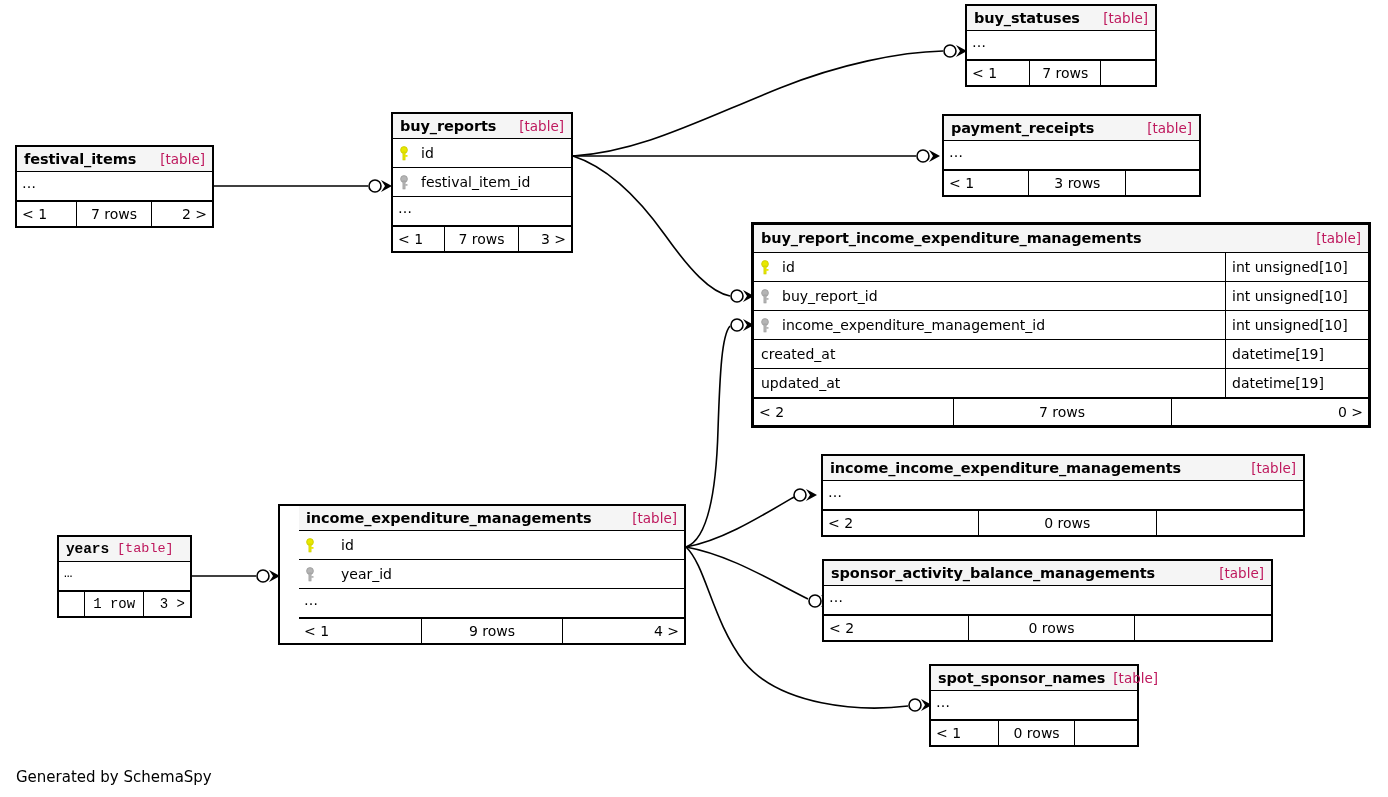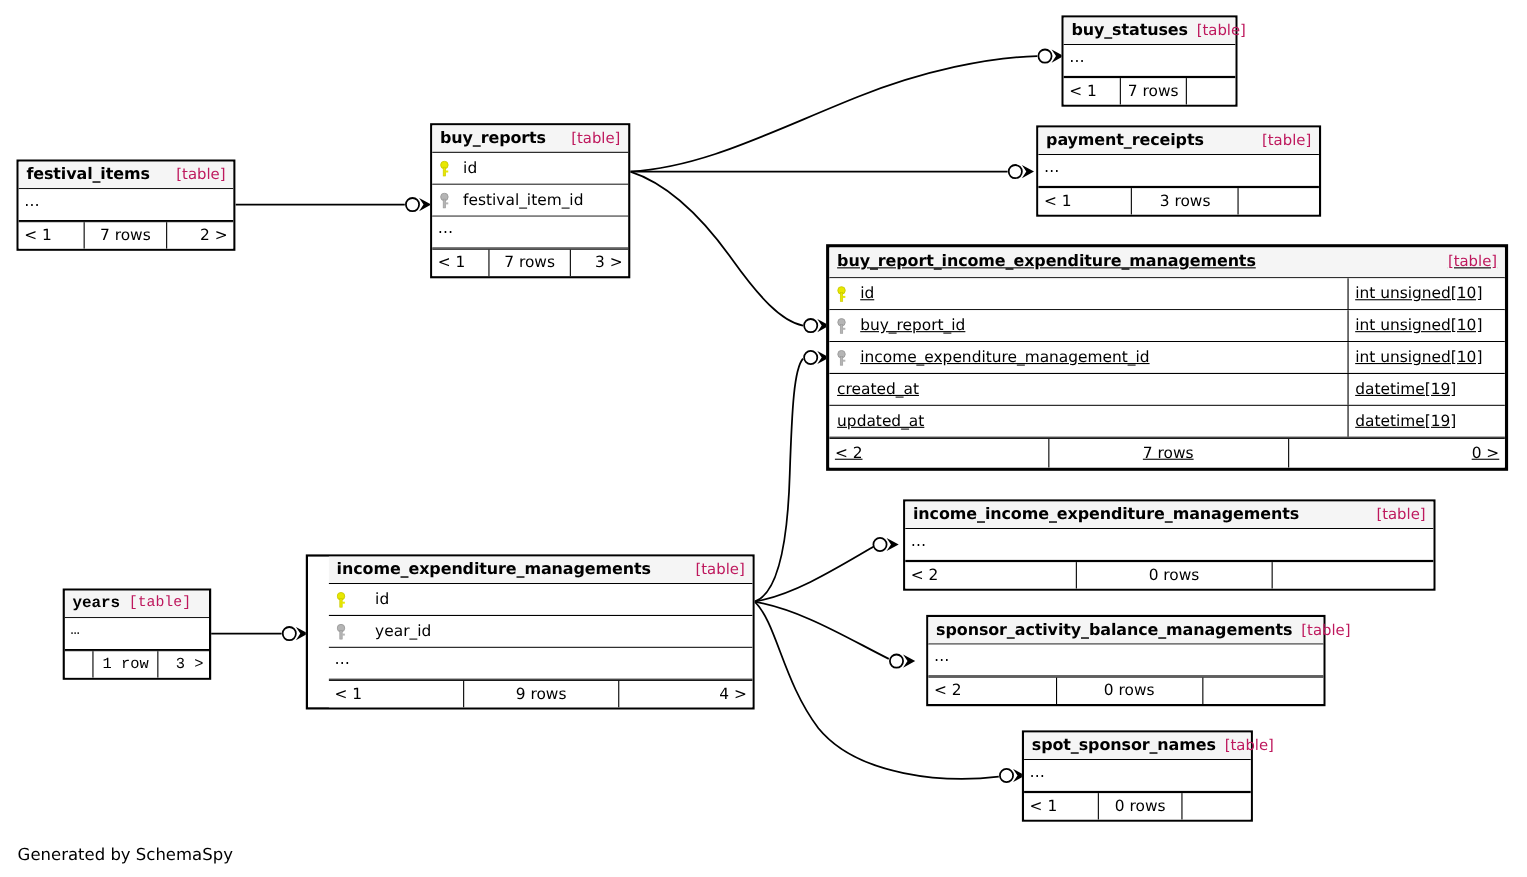--- a/index.html
+++ b/index.html
@@ -211,21 +211,21 @@
       <path class="edge-arrow" d="M921,699 L932,705 L921,711 L925,705 Z"></path>
     </g>
 
     <g>
       <path class="edge-path" d="M172,576 L256,576"></path>
       <circle class="edge-dot" cx="263" cy="576" r="6"></circle>
       <path class="edge-arrow" d="M269,570 L280,576 L269,582 L273,576 Z"></path>
     </g>
   </svg>
 
-  <div class="tbl compact" style="left:965px; top:14px; width:160px;">
+  <div class="tbl compact" style="left:965px; top:4px; width:192px;">
     <div class="tbl-header">
       <span class="tbl-name">buy_statuses</span>
       <span class="tbl-tag">[table]</span>
     </div>
     <div class="row ellipsis">…</div>
     <div class="tbl-footer">
       <div class="fcell fleft" style="width:33.5%">&lt; 1</div>
       <div class="fcell fcenter" style="width:38%">7 rows</div>
       <div class="fcell fright" style="width:28.5%"></div>
     </div>
@@ -287,21 +287,21 @@
       </span>
     </div>
     <div class="row ellipsis">…</div>
     <div class="tbl-footer">
       <div class="fcell fleft" style="width:29%">&lt; 1</div>
       <div class="fcell fcenter" style="width:42%">7 rows</div>
       <div class="fcell fright" style="width:29%">3 &gt;</div>
     </div>
   </div>
 
-  <div class="tbl detailed" style="left:751px; top:222px; width:620px;text-decoration:underline;">
+  <div class="tbl detailed" style="left:751px; top:222px; width:620px;">
     <div class="tbl-header" style="height:28px;">
       <span class="tbl-name">buy_report_income_expenditure_managements</span>
       <span class="tbl-tag">[table]</span>
     </div>
 
     <div class="row">
       <span class="colname">
         <span class="keyicon">
           <svg width="13" height="15" viewBox="0 0 13 15">
               <circle cx="4" cy="4" r="3.4" fill="#e8e800" stroke="#c9c900" stroke-width="0.8"></circle>
@@ -369,21 +369,21 @@
       <span class="tbl-tag">[table]</span>
     </div>
     <div class="row ellipsis">…</div>
     <div class="tbl-footer">
       <div class="fcell fleft" style="width:32.5%">&lt; 2</div>
       <div class="fcell fcenter" style="width:37%">0 rows</div>
       <div class="fcell fright" style="width:30.5%"></div>
     </div>
   </div>
 
-  <div class="tbl compact" style="left:842px; top:559px; width:363px;">
+  <div class="tbl compact" style="left:822px; top:559px; width:451px;">
     <div class="tbl-header">
       <span class="tbl-name">sponsor_activity_balance_managements</span>
       <span class="tbl-tag">[table]</span>
     </div>
     <div class="row ellipsis">…</div>
     <div class="tbl-footer">
       <div class="fcell fleft" style="width:32.5%">&lt; 2</div>
       <div class="fcell fcenter" style="width:37%">0 rows</div>
       <div class="fcell fright" style="width:30.5%"></div>
     </div>

